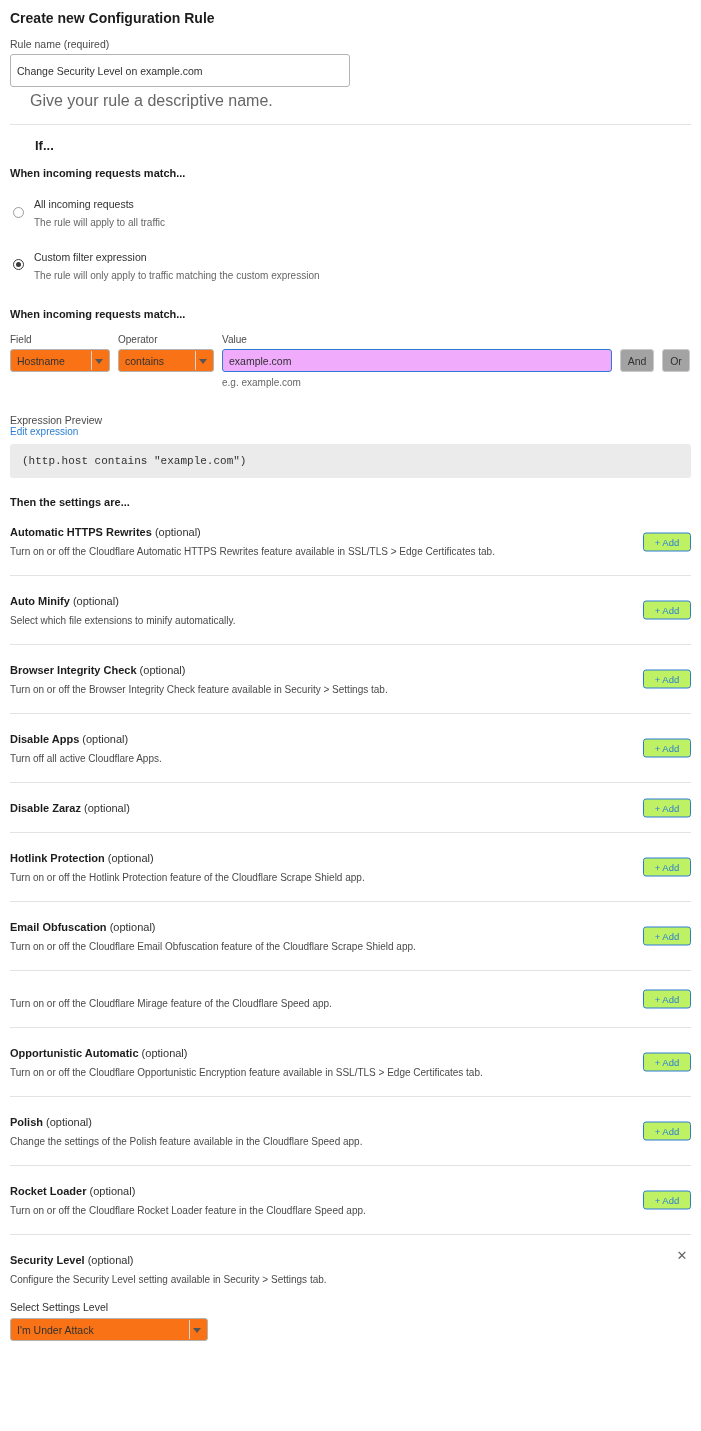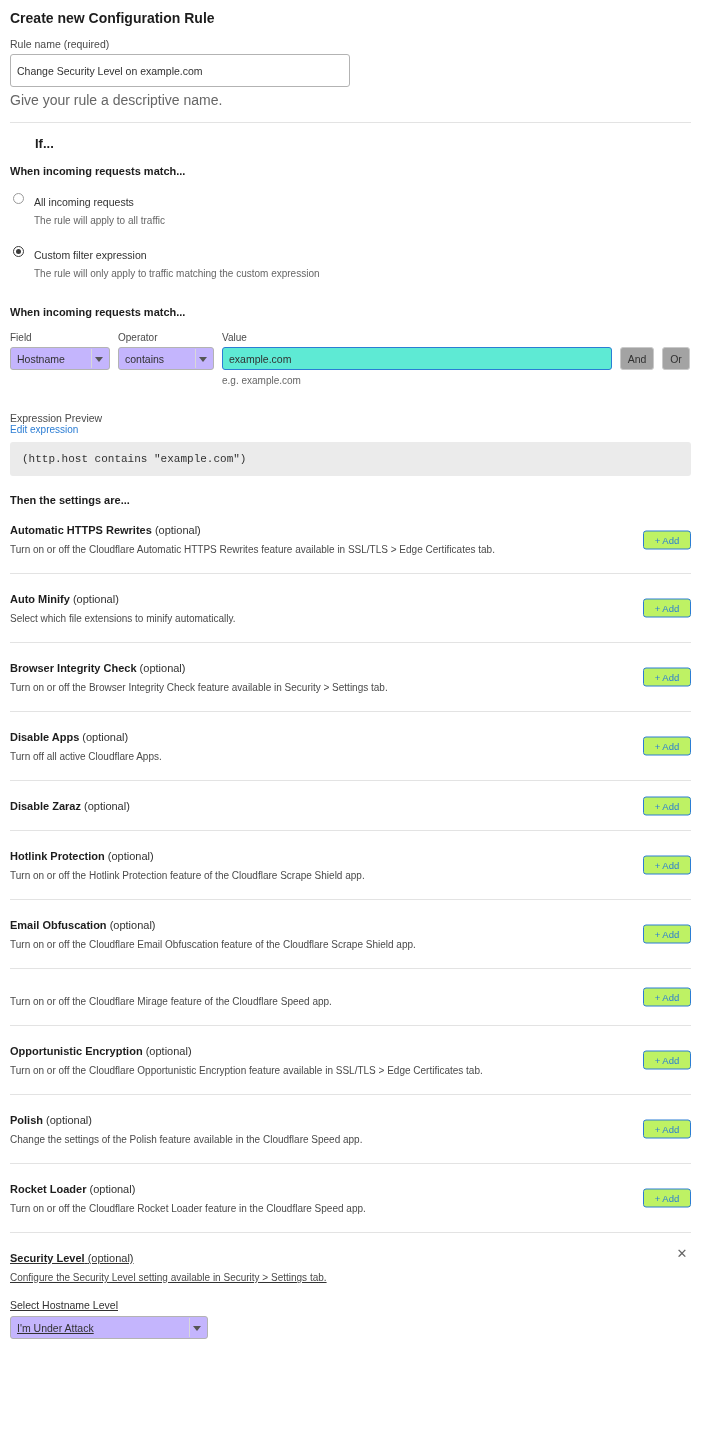--- a/index.html
+++ b/index.html
@@ -33,23 +33,24 @@
     height: 33px;
     border: 1px solid #b3b3b3;
     border-radius: 3px;
     font-size: 10.5px;
     padding: 0 6px;
     color: #313131;
     font-family: "Liberation Sans", sans-serif;
     background: #fff;
   }
   .helper {
-    font-size: 14px;
+    font-size: 16px;
     color: #666;
     margin-top: 5px;
+    margin-left: 20px;
   }
   .divider {
     border: 0;
     border-top: 1px solid #e3e3e3;
     margin: 14px 0 0 0;
   }
   .section-title {
     font-size: 13px;
     font-weight: bold;
     color: #1d1d1d;
@@ -57,21 +58,21 @@
     padding-left: 25px;
   }
   .bold-label {
     font-size: 11px;
     font-weight: bold;
     color: #1d1d1d;
     margin-bottom: 14px;
   }
   .radio-row {
     display: flex;
-    align-items: flex-start;
+    align-items: center;
     margin-bottom: 16px;
   }
   .radio {
     width: 11px; height: 11px;
     border: 1px solid #9a9a9a;
     border-radius: 50%;
     background: #fff;
     margin: 2px 10px 0 3px;
     flex: none;
     position: relative;
@@ -105,21 +106,21 @@
   .col-label {
     font-size: 10px;
     color: #4a4a4a;
     margin-bottom: 4px;
   }
   .select {
     position: relative;
     height: 23px;
     border: 1px solid #b3b3b3;
     border-radius: 3px;
-    background: #c4b5fd;
+    background: #f97316;
     font-size: 10.5px;
     color: #313131;
     display: flex;
     align-items: center;
     padding: 0 20px 0 6px;
   }
   .select .caret {
     position: absolute;
     right: 6px;
     top: 50%;
@@ -135,21 +136,21 @@
     top: 1px;
     bottom: 1px;
     width: 1px;
     background: #d8d8d8;
   }
   .value-input {
     width: 100%;
     height: 23px;
     border: 1px solid #2b7dd4;
     border-radius: 3px;
-    background: #5eead4;
+    background: #f0abfc;
     font-size: 10.5px;
     padding: 0 6px;
     color: #313131;
     font-family: "Liberation Sans", sans-serif;
   }
   .small-btn {
     height: 23px;
     min-width: 34px;
     border: 1px solid #c9c9c9;
     border-radius: 3px;
@@ -369,42 +370,42 @@
       <div class="setting-desc">Turn on or off the Cloudflare Email Obfuscation feature of the Cloudflare Scrape Shield app.</div>
       <button class="add-btn">+ Add</button>
     </div>
 
     <div class="setting">
       <div class="setting-desc">Turn on or off the Cloudflare Mirage feature of the Cloudflare Speed app.</div>
       <button class="add-btn">+ Add</button>
     </div>
 
     <div class="setting">
-      <div class="setting-name"><span>Opportunistic Encryption</span> <span class="opt">(optional)</span></div>
+      <div class="setting-name"><span>Opportunistic Automatic</span> <span class="opt">(optional)</span></div>
       <div class="setting-desc">Turn on or off the Cloudflare Opportunistic Encryption feature available in SSL/TLS &gt; Edge Certificates tab.</div>
       <button class="add-btn">+ Add</button>
     </div>
 
     <div class="setting">
       <div class="setting-name"><span>Polish</span> <span class="opt">(optional)</span></div>
       <div class="setting-desc">Change the settings of the Polish feature available in the Cloudflare Speed app.</div>
       <button class="add-btn">+ Add</button>
     </div>
 
     <div class="setting">
       <div class="setting-name"><span>Rocket Loader</span> <span class="opt">(optional)</span></div>
       <div class="setting-desc">Turn on or off the Cloudflare Rocket Loader feature in the Cloudflare Speed app.</div>
       <button class="add-btn">+ Add</button>
     </div>
 
-    <div class="setting" style="border-bottom:none;text-decoration:underline;">
+    <div class="setting" style="border-bottom:none;">
       <div class="setting-name"><span>Security Level</span> <span class="opt">(optional)</span></div>
       <div class="setting-desc">Configure the Security Level setting available in Security &gt; Settings tab.</div>
       <div class="close-x">✕</div>
-      <div class="sub-label">Select Hostname Level</div>
+      <div class="sub-label">Select Settings Level</div>
       <div class="select sec-select">
         <span>I'm Under Attack</span>
         <span class="select-sep"></span>
         <span class="caret"></span>
       </div>
     </div>
 
   </div>
 </div>
 

